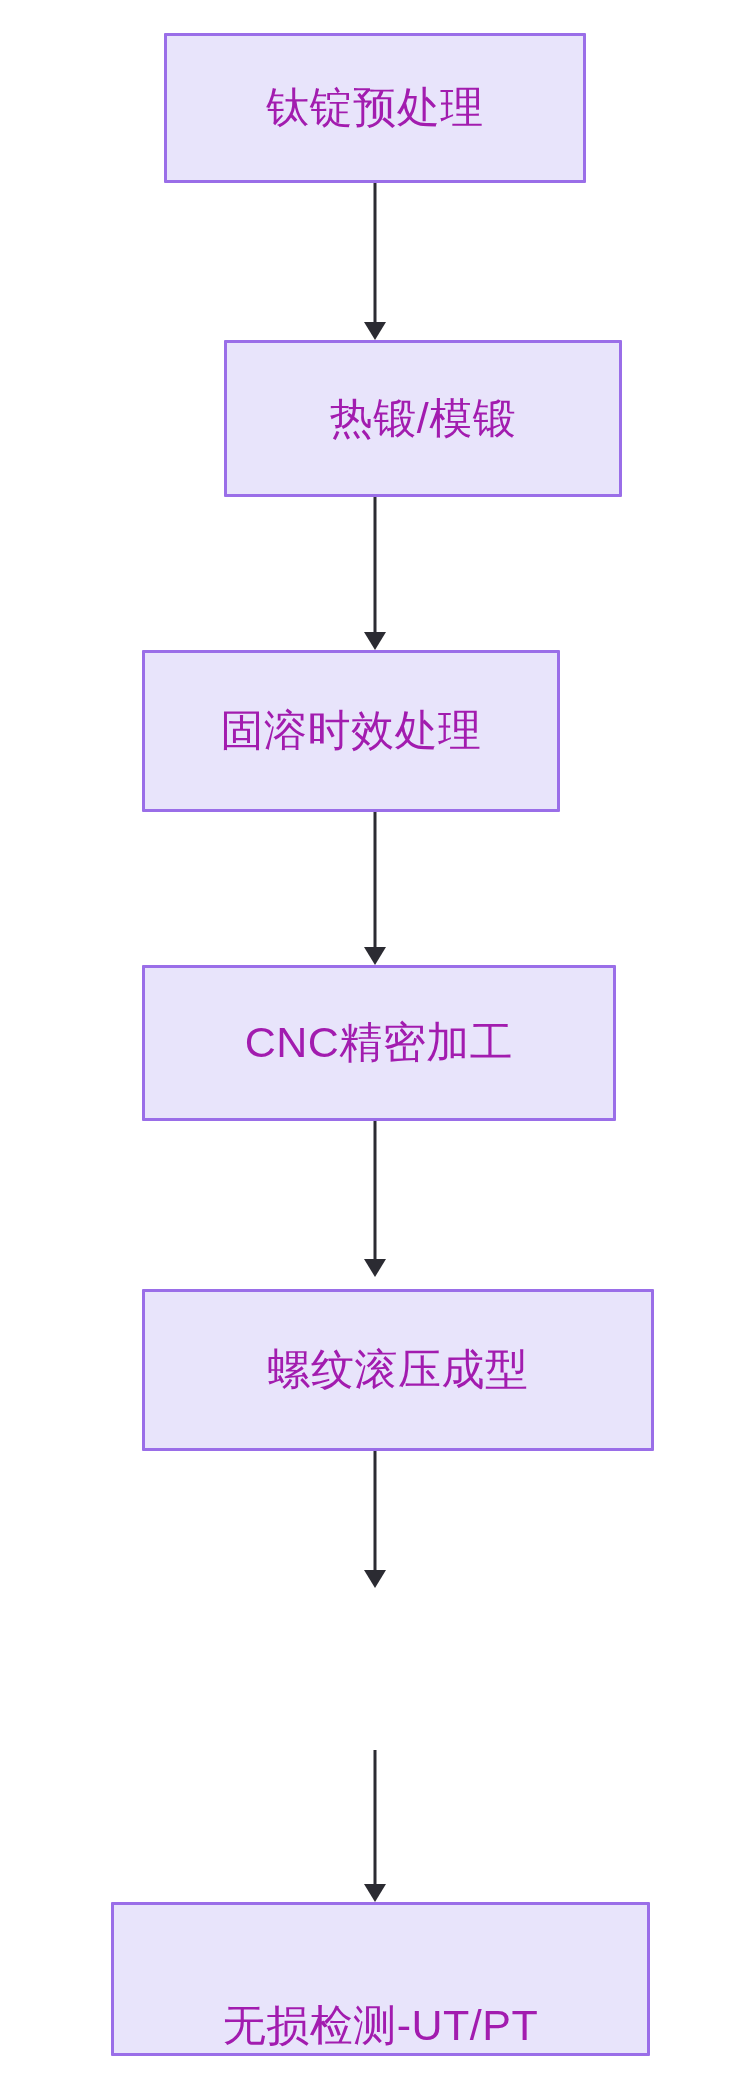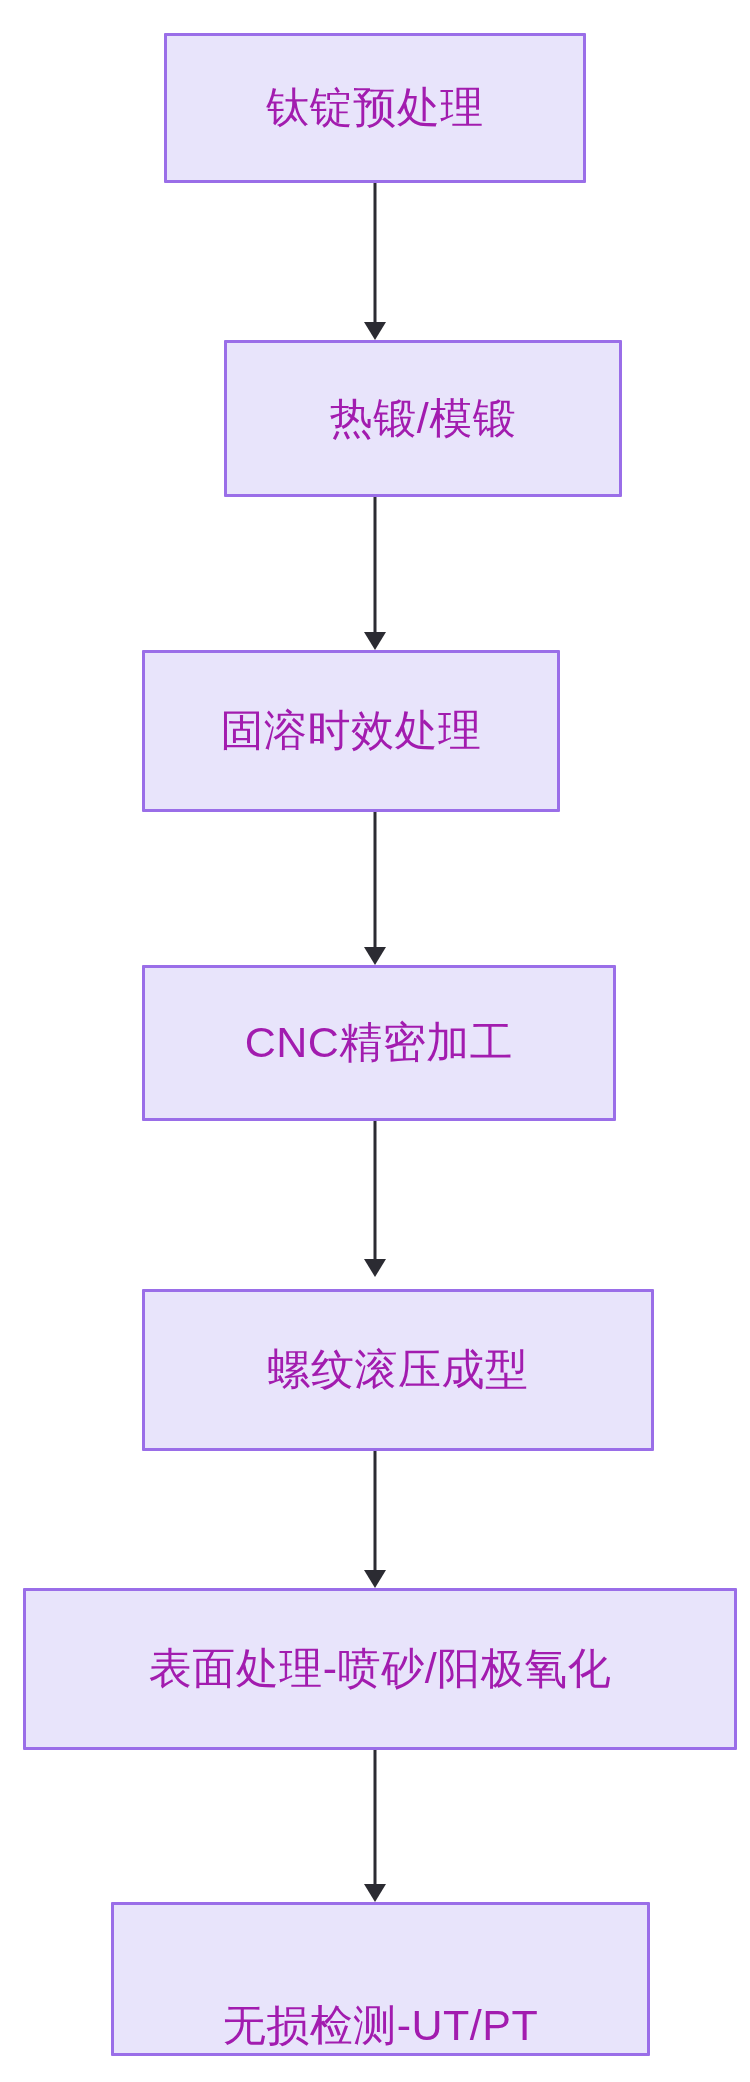--- a/index.html
+++ b/index.html
@@ -99,20 +99,17 @@
   </div>
   <div class="flow-node" style="left: 142px; top: 650px; width: 418px; height: 162px; background: rgb(232, 228, 251); border-color: rgb(154, 110, 232); color: rgb(43, 43, 50);">
     <span class="flow-node-label">固溶时效处理</span>
   </div>
   <div class="flow-node" style="left: 142px; top: 965px; width: 474px; height: 156px; background: rgb(232, 228, 251); border-color: rgb(154, 110, 232); color: rgb(43, 43, 50); justify-content: center;">
     <span class="flow-node-label">CNC精密加工</span>
   </div>
   <div class="flow-node" style="left: 142px; top: 1277px; width: 512px; height: 162px; background: rgb(232, 228, 251); border-color: rgb(154, 110, 232); color: rgb(43, 43, 50); margin-top: 12px;">
     <span class="flow-node-label">螺纹滚压成型</span>
   </div>
-  <div class="flow-node" style="left: 23px; top: 1588px; width: 714px; height: 162px; background: rgb(232, 228, 251); border-color: rgb(154, 110, 232); color: rgb(43, 43, 50);">
-    <span class="flow-node-label">表面处理-喷砂/阳极氧化</span>
-  </div>
   <div class="flow-node" style="left: 111px; top: 1902px; width: 539px; height: 154px; background: rgb(232, 228, 251); border-color: rgb(154, 110, 232); color: rgb(43, 43, 50); align-items: flex-end;">
     <span class="flow-node-label">无损检测-UT/PT</span>
   </div>
 
 </div>
 
 </body></html>

